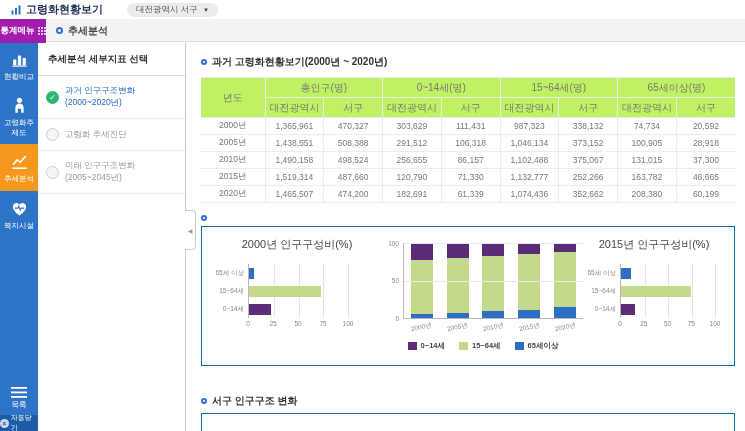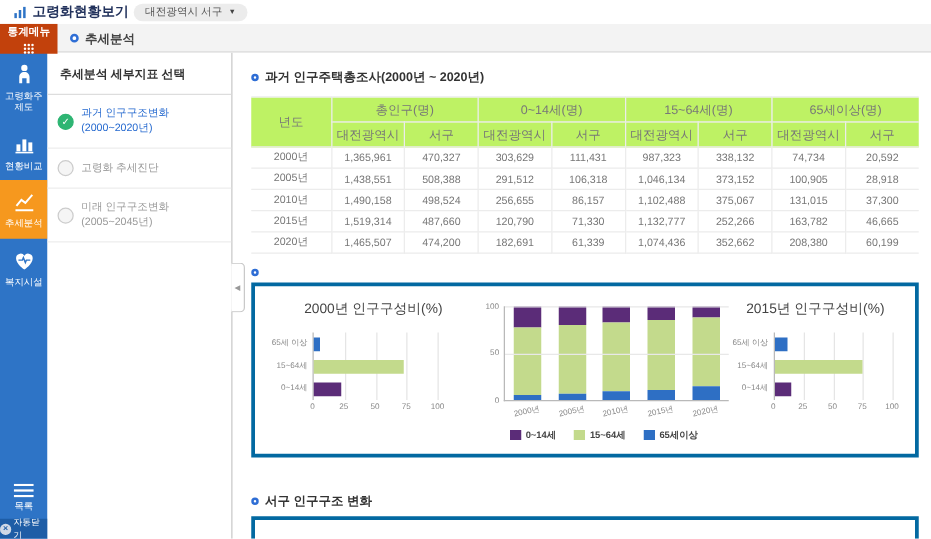--- a/index.html
+++ b/index.html
@@ -2,27 +2,27 @@
 <html><head>
 <meta charset="utf-8">
 <style>
   * { margin:0; padding:0; box-sizing:border-box; }
   html,body { width:745px; height:431px; overflow:hidden; }
   body { font-family:"Liberation Sans","DejaVu Sans",sans-serif; background:#fff; position:relative; font-size:10px; color:#333; }
 
   
   .top-header { position:absolute; top:0; left:0; right:0; height:19px; background:#fff; display:flex; align-items:center; padding-left:10px; z-index:5; }
   .app-icon { width:12px; height:12px; margin-right:4px; display:inline-flex; }
-  .app-title { font-size:11px; font-weight:bold; color:#22325c; margin-right:4px; }
+  .app-title { font-size:11px; font-weight:bold; color:#22325c; margin-right:24px; }
   .region-dropdown { background:#ececec; border-radius:9px; height:14px; display:flex; align-items:center; gap:5px; padding:0 9px; font-size:8.5px; color:#555; cursor:pointer; }
   .region-dropdown .caret { font-size:6px; color:#444; }
 
   
   .menu-bar { position:absolute; top:19px; left:0; right:0; height:23px; background:#f3f3f3; border-bottom:1px solid #dcdcdc; z-index:4; }
-  .stats-menu-btn { position:absolute; left:0; top:0; width:46px; height:24px; background:#c2410c; border:none; color:#fff; font-size:8.5px; font-weight:bold; display:flex; align-items:center; justify-content:center; gap:3px; cursor:pointer; font-family:inherit;flex-direction:column; }
+  .stats-menu-btn { position:absolute; left:0; top:0; width:46px; height:24px; background:#a21caf; border:none; color:#fff; font-size:8.5px; font-weight:bold; display:flex; align-items:center; justify-content:center; gap:3px; cursor:pointer; font-family:inherit; }
   .grid-icon { display:grid; grid-template-columns:repeat(3,2px); grid-auto-rows:2px; gap:1px; }
   .grid-icon i { background:#fff; border-radius:50%; }
   .breadcrumb { position:absolute; left:56px; top:0; height:23px; display:flex; align-items:center; gap:5px; font-size:10px; font-weight:bold; color:#444; }
   .bullet-ring { width:7px; height:7px; border:2px solid #2f6ed5; border-radius:50%; background:#fff; display:inline-block; flex:0 0 auto; }
 
   
   .sidebar { position:absolute; top:42px; left:0; width:38px; bottom:0; background:#2e74c6; z-index:3; display:flex; flex-direction:column; }
   .sb-item { width:100%; padding:8px 1px 7px; display:flex; flex-direction:column; align-items:center; gap:3px; cursor:pointer; }
   .sb-item.active { background:#f6981e; }
   .sb-icon { width:19px; height:19px; display:flex; }
@@ -57,21 +57,21 @@
   table { width:100%; border-collapse:collapse; margin-top:8px; table-layout:fixed; }
   th, td { border:1px solid #ececec; font-weight:normal; text-align:center; color:#777; }
   thead th { height:20px; font-size:10px; background:#bef264; }
   tbody td { height:17px; font-size:8.5px; }
   col.year-col { width:64px; }
   table tr > *:first-child { border-left:none; }
   table tr > *:last-child { border-right:none; }
   table { border-top:1px solid #d5d5d5; }
 
   .sec2 { margin-top:12px; }
-  .chart-box { margin-top:5px; border:3px solid #0369a1; height:140px; display:flex; justify-content:space-between; padding:6px 10px; }
+  .chart-box { margin-top:5px; border:1px solid #0369a1; height:140px; display:flex; justify-content:space-between; padding:6px 10px; }
   .chart-box.empty { height:60px; margin-top:5px; }
   .sec3 { margin-top:28px; }
 
   
   .hchart { display:flex; flex-direction:column; padding-top:4px; }
   .chart-title { text-align:center; font-size:11px; color:#444; }
   .hplotwrap { display:flex; margin-top:12px; }
   .hlabels { width:36px; }
   .hlabel { height:18px; line-height:18px; text-align:right; padding-right:4px; font-size:6.5px; color:#888; white-space:nowrap; }
   .htrack { position:relative; border-left:1px solid #b9b9b9; height:54px; }
@@ -135,36 +135,36 @@
       <span class="bullet-ring"></span>
       <span>추세분석</span>
     </div>
   </div>
 
   <nav class="sidebar">
     <div id="sidebar-items">
         <div class="sb-item">
           <span class="sb-icon">
             <svg viewBox="0 0 24 24">
-              <circle cx="12" cy="5.5" r="3.2" fill="#fff"></circle>
-              <path d="M12 9.5c-3.1 0-5.2 2.1-5.2 5.2V21h3v-5h4.4v5h3v-6.3c0-3.1-2.1-5.2-5.2-5.2z" fill="#fff"></path>
-            </svg>
-          </span>
-          <span class="sb-label">고령화주제도</span>
-        </div>
-        <div class="sb-item">
-          <span class="sb-icon">
-            <svg viewBox="0 0 24 24">
               <rect x="4" y="12" width="4" height="7" fill="#fff"></rect>
               <rect x="10" y="7" width="4" height="12" fill="#fff"></rect>
               <rect x="16" y="10" width="4" height="9" fill="#fff"></rect>
               <rect x="3" y="19.5" width="18" height="1.6" fill="#fff"></rect>
             </svg>
           </span>
           <span class="sb-label">현황비교</span>
+        </div>
+        <div class="sb-item">
+          <span class="sb-icon">
+            <svg viewBox="0 0 24 24">
+              <circle cx="12" cy="5.5" r="3.2" fill="#fff"></circle>
+              <path d="M12 9.5c-3.1 0-5.2 2.1-5.2 5.2V21h3v-5h4.4v5h3v-6.3c0-3.1-2.1-5.2-5.2-5.2z" fill="#fff"></path>
+            </svg>
+          </span>
+          <span class="sb-label">고령화주제도</span>
         </div>
         <div class="sb-item active">
           <span class="sb-icon">
             <svg viewBox="0 0 24 24" fill="none" stroke="#fff" stroke-width="2">
               <path d="M4 16l5-6 4 3 7-8"></path>
               <path d="M3 20.5h18"></path>
             </svg>
           </span>
           <span class="sb-label">추세분석</span>
         </div>
@@ -213,21 +213,21 @@
       </div>
     <div class="collapse-handle">
       <span class="collapse-arrow">◀</span>
     </div>
   </aside>
 
   <main class="main">
     <div class="sec-header">
       <div class="sec-title">
         <span class="bullet-ring"></span>
-        <span>과거 인구주택총조사(2000년 ~ 2020년)</span>
+        <span>과거 고령화현황보기(2000년 ~ 2020년)</span>
       </div>
     </div>
 
     <table id="pop-table">
         <colgroup>
           <col class="year-col">
           <col>
           <col>
           <col>
           <col>

